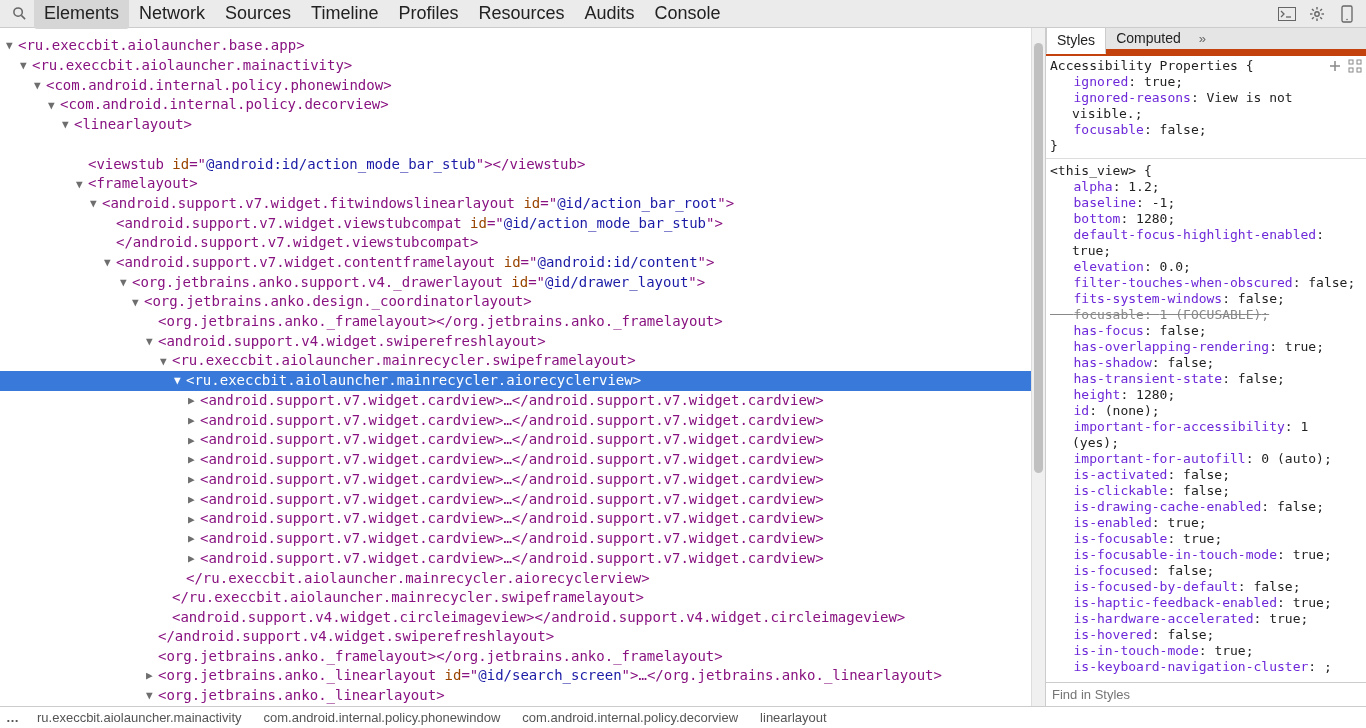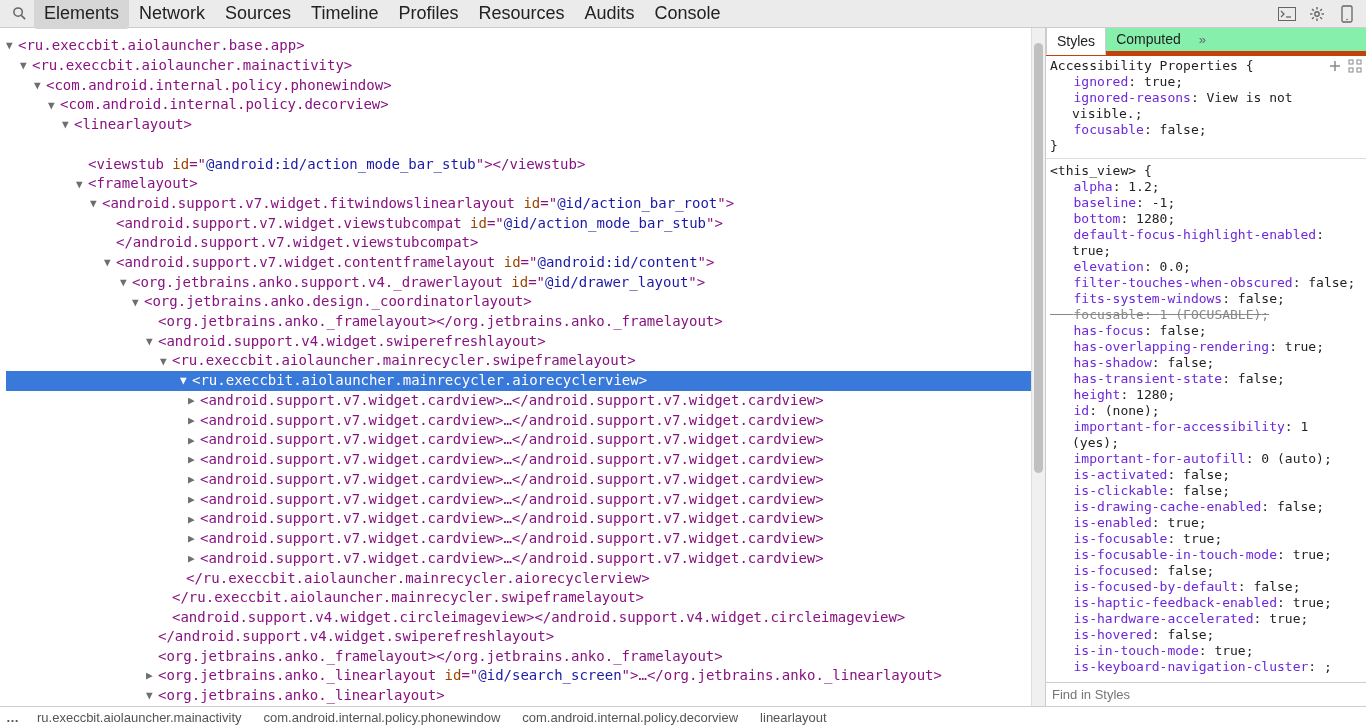--- a/index.html
+++ b/index.html
@@ -23,21 +23,21 @@
 
 .tri { display:inline-block; width:10px; color:#6e6e6e; font-size:11px; margin-right:2px; vertical-align:middle; }
 .tag { color:#881280; }
 .attrname { color:#994500; }
 .attrval { color:#1a1aa6; }
 .selrow { background:#3879d9; color:#fff; }
 .selrow .tag, .selrow .attrname, .selrow .attrval, .selrow .tri { color:#fff; }
 
 
 .sidebar { width: 320px; display:flex; flex-direction:column; background:#fff; }
-.side-tabs { display:flex; align-items:center; border-bottom:5px solid #c2410c; background:#86efac; height:28px; }
+.side-tabs { display:flex; align-items:center; border-bottom:7px solid #c2410c; background:#e5e5e5; height:28px; }
 .side-tab { padding:5px 10px; font-size:14px; cursor:pointer; }
 .side-tab.active { background:#fff; border:1px solid #ccc; border-bottom:1px solid #fff; position:relative; top:1px; }
 .side-more { padding:5px 8px; color:#666; }
 .styles-body { flex:1; overflow:auto; font-family: Menlo, Consolas, monospace; font-size:13px; line-height:16px; padding: 2px 4px; position:relative; }
 .styles-header { display:flex; justify-content:space-between; align-items:center; }
 .acc-icons { display:flex; gap:6px; }
 .prop { padding-left: 22px; text-indent:-22px; }
 .propname { color:#6d28d9; }
 .propval { color:#222; }
 .section-sep { border-top:1px solid #ddd; margin:4px -4px; }
@@ -116,21 +116,21 @@
         <div class="row" style="padding-left: 76px;"><span class="tri">▼</span><span class="tag">&lt;framelayout&gt;</span></div>
         <div class="row" style="padding-left: 90px;"><span class="tri">▼</span><span class="tag">&lt;android.support.v7.widget.fitwindowslinearlayout </span><span class="attrname">id</span>="<span class="attrval">@id/action_bar_root</span>"<span class="tag">&gt;</span></div>
         <div class="row" style="padding-left: 104px;"><span class="tri"></span><span class="tag">&lt;android.support.v7.widget.viewstubcompat </span><span class="attrname">id</span>="<span class="attrval">@id/action_mode_bar_stub</span>"<span class="tag">&gt;</span></div>
         <div class="row" style="padding-left: 104px;"><span class="tri"></span><span class="tag">&lt;/android.support.v7.widget.viewstubcompat&gt;</span></div>
         <div class="row" style="padding-left: 104px;"><span class="tri">▼</span><span class="tag">&lt;android.support.v7.widget.contentframelayout </span><span class="attrname">id</span>="<span class="attrval">@android:id/content</span>"<span class="tag">&gt;</span></div>
         <div class="row" style="padding-left: 120px;"><span class="tri">▼</span><span class="tag">&lt;org.jetbrains.anko.support.v4._drawerlayout </span><span class="attrname">id</span>="<span class="attrval">@id/drawer_layout</span>"<span class="tag">&gt;</span></div>
         <div class="row" style="padding-left: 132px;"><span class="tri">▼</span><span class="tag">&lt;org.jetbrains.anko.design._coordinatorlayout&gt;</span></div>
         <div class="row" style="padding-left: 146px;"><span class="tri"></span><span class="tag">&lt;org.jetbrains.anko._framelayout&gt;&lt;/org.jetbrains.anko._framelayout&gt;</span></div>
         <div class="row" style="padding-left: 146px;"><span class="tri">▼</span><span class="tag">&lt;android.support.v4.widget.swiperefreshlayout&gt;</span></div>
         <div class="row" style="padding-left: 160px;"><span class="tri">▼</span><span class="tag">&lt;ru.execcbit.aiolauncher.mainrecycler.swipeframelayout&gt;</span></div>
-        <div class="row selrow" style="padding-left: 174px; margin-left: 6px;"><span class="tri">▼</span><span class="tag">&lt;ru.execcbit.aiolauncher.mainrecycler.aiorecyclerview&gt;</span></div>
+        <div class="row selrow" style="padding-left: 174px;"><span class="tri">▼</span><span class="tag">&lt;ru.execcbit.aiolauncher.mainrecycler.aiorecyclerview&gt;</span></div>
         <div class="row" style="padding-left: 188px;"><span class="tri">▶</span><span class="tag">&lt;android.support.v7.widget.cardview&gt;…&lt;/android.support.v7.widget.cardview&gt;</span></div>
         <div class="row" style="padding-left: 188px;"><span class="tri">▶</span><span class="tag">&lt;android.support.v7.widget.cardview&gt;…&lt;/android.support.v7.widget.cardview&gt;</span></div>
         <div class="row" style="padding-left: 188px;"><span class="tri">▶</span><span class="tag">&lt;android.support.v7.widget.cardview&gt;…&lt;/android.support.v7.widget.cardview&gt;</span></div>
         <div class="row" style="padding-left: 188px;"><span class="tri">▶</span><span class="tag">&lt;android.support.v7.widget.cardview&gt;…&lt;/android.support.v7.widget.cardview&gt;</span></div>
         <div class="row" style="padding-left: 188px;"><span class="tri">▶</span><span class="tag">&lt;android.support.v7.widget.cardview&gt;…&lt;/android.support.v7.widget.cardview&gt;</span></div>
         <div class="row" style="padding-left: 188px;"><span class="tri">▶</span><span class="tag">&lt;android.support.v7.widget.cardview&gt;…&lt;/android.support.v7.widget.cardview&gt;</span></div>
         <div class="row" style="padding-left: 188px;"><span class="tri">▶</span><span class="tag">&lt;android.support.v7.widget.cardview&gt;…&lt;/android.support.v7.widget.cardview&gt;</span></div>
         <div class="row" style="padding-left: 188px;"><span class="tri">▶</span><span class="tag">&lt;android.support.v7.widget.cardview&gt;…&lt;/android.support.v7.widget.cardview&gt;</span></div>
         <div class="row" style="padding-left: 188px;"><span class="tri">▶</span><span class="tag">&lt;android.support.v7.widget.cardview&gt;…&lt;/android.support.v7.widget.cardview&gt;</span></div>
         <div class="row" style="padding-left: 174px;"><span class="tri"></span><span class="tag">&lt;/ru.execcbit.aiolauncher.mainrecycler.aiorecyclerview&gt;</span></div>

